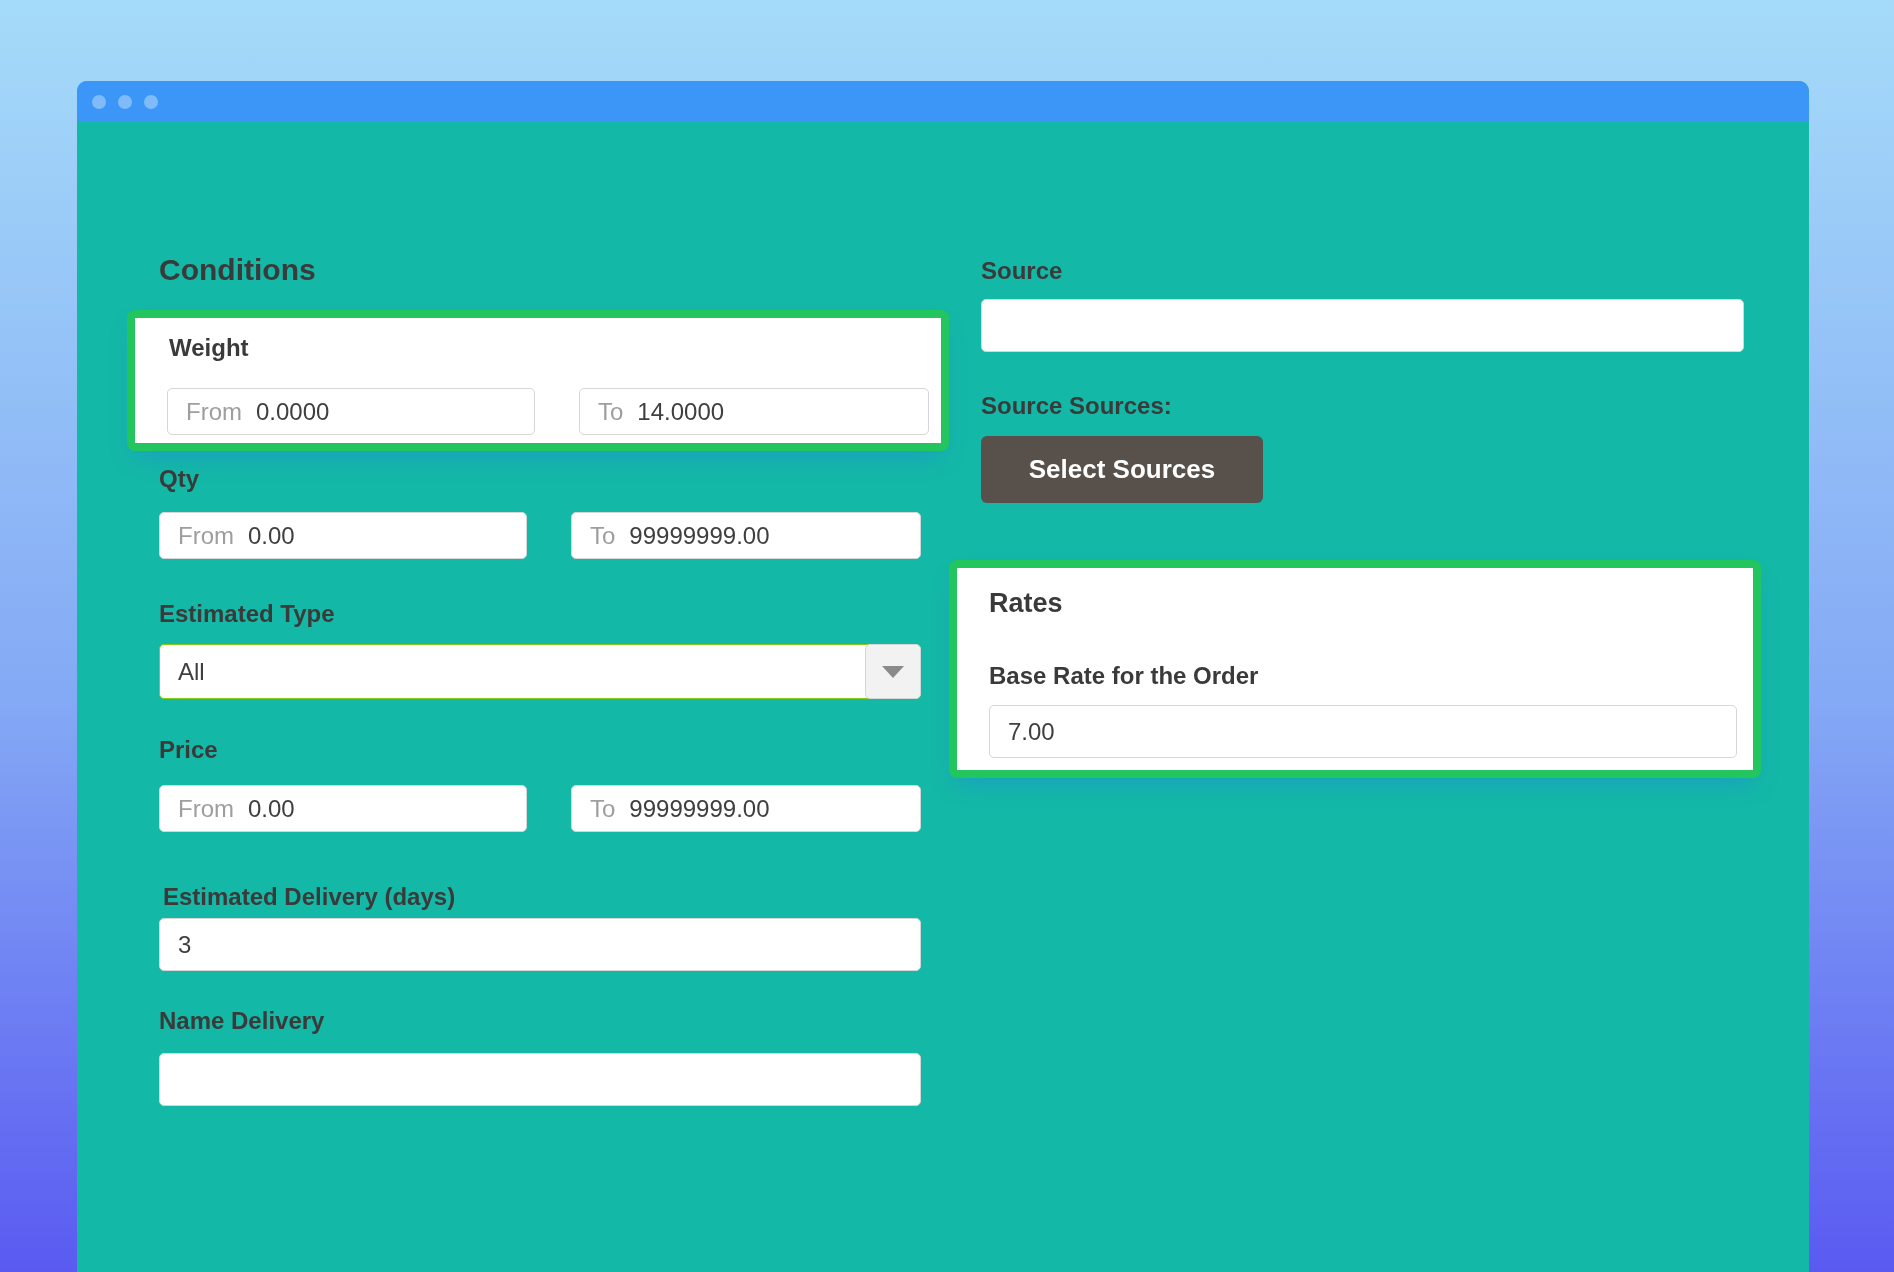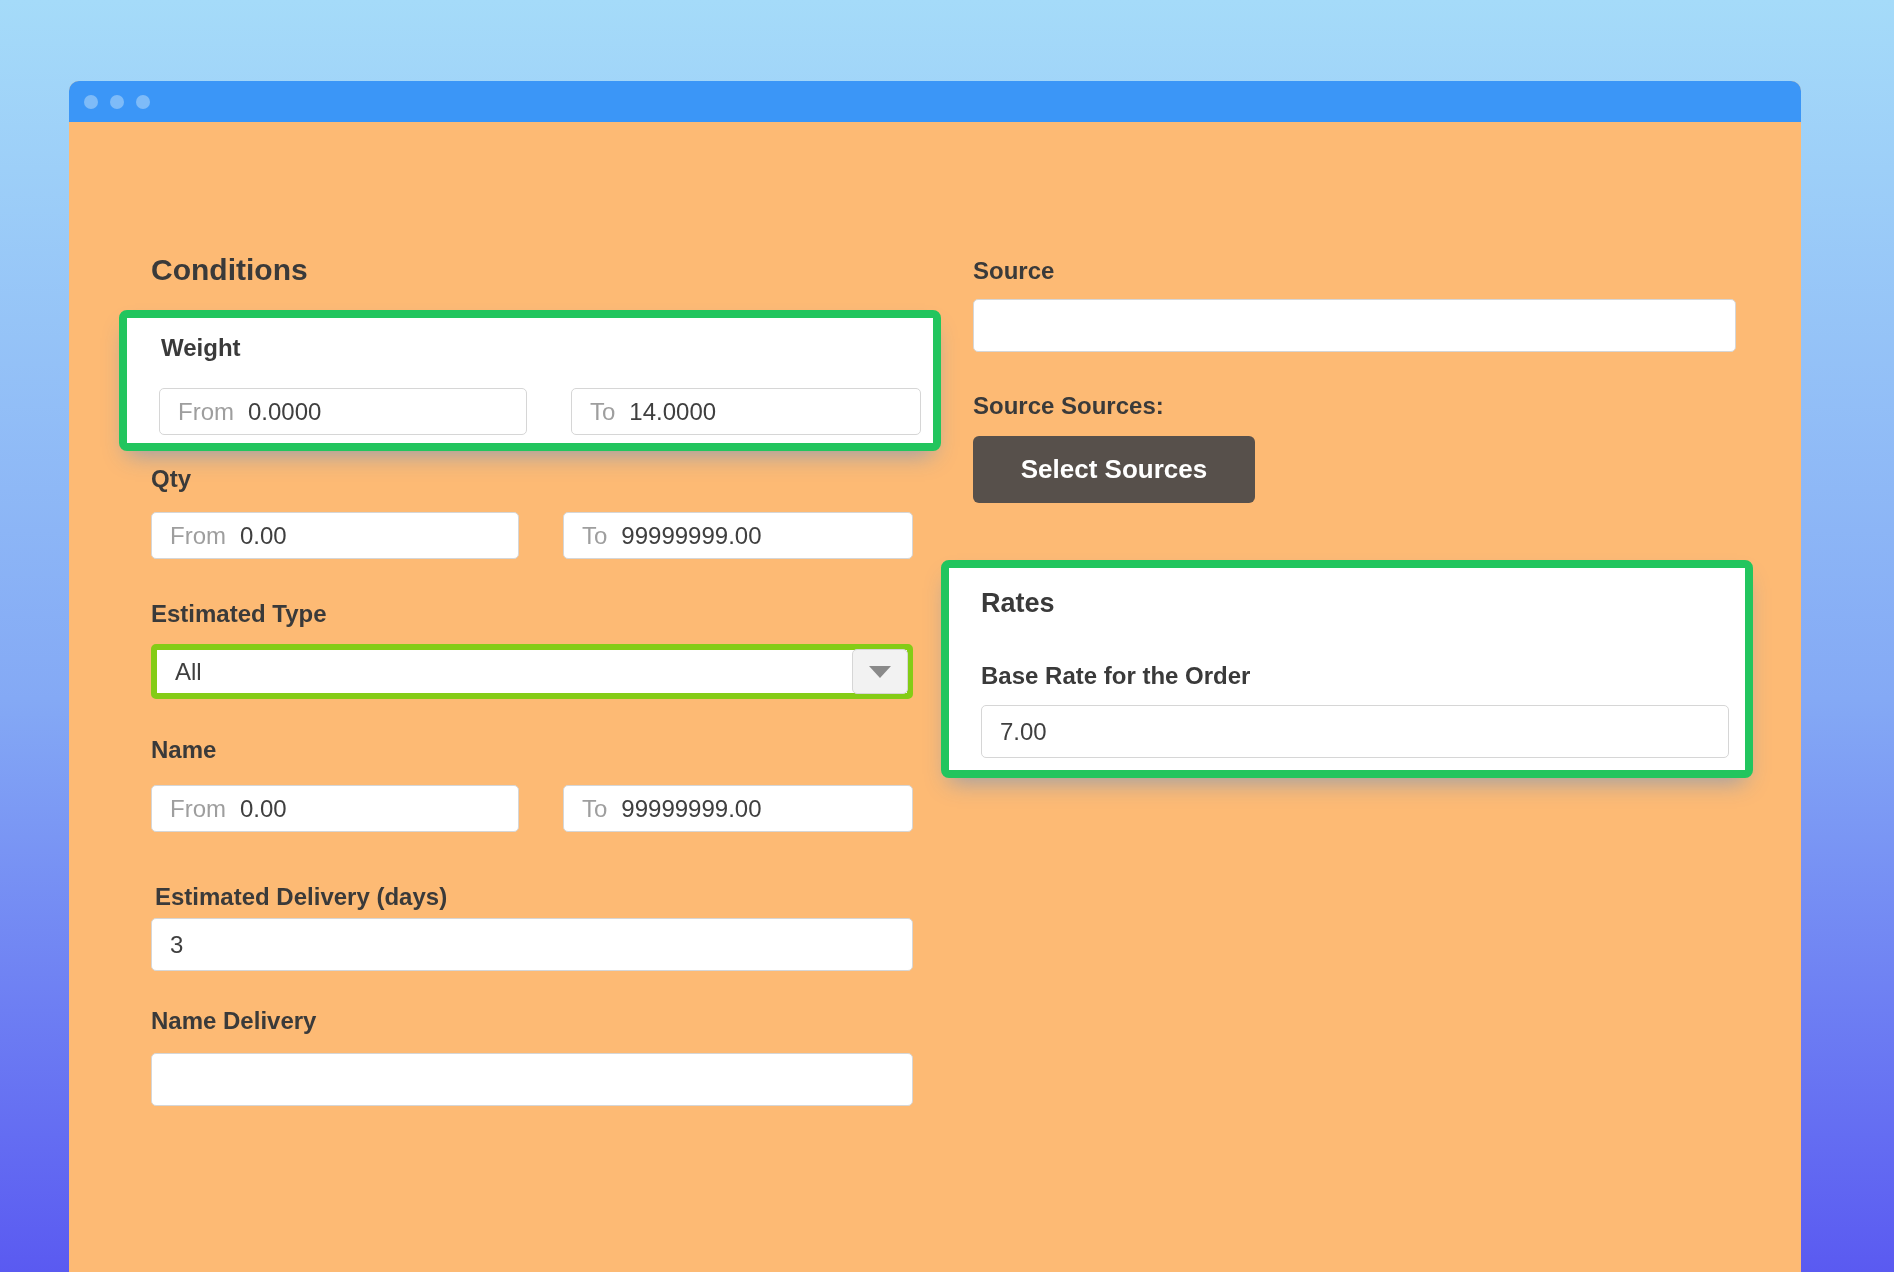--- a/index.html
+++ b/index.html
@@ -3,22 +3,22 @@
 <meta charset="utf-8">
 <style>
   * { margin:0; padding:0; box-sizing:border-box; }
   html,body { width:1894px; height:1272px; overflow:hidden; }
   body {
     font-family:"Liberation Sans","DejaVu Sans",sans-serif;
     background:linear-gradient(180deg,#a5dbf9 0%, #84a9f5 55%, #5a5af1 100%);
     position:relative;
   }
   .window {
-    position:absolute; left:69px; top:81px; width:1732px; height:1191px;
-    background:#fdba74; border-radius:10px 10px 0 0;
+    position:absolute; left:77px; top:81px; width:1732px; height:1191px;
+    background:#14b8a6; border-radius:10px 10px 0 0;
   }
   .titlebar {
     position:absolute; left:0; top:0; width:100%; height:41px;
     background:#3b96f7; border-radius:10px 10px 0 0;
     display:flex; align-items:center; padding-left:15px; gap:12px;
   }
   .dot { width:14px; height:14px; border-radius:50%; background:#7ebbf8; }
   .content { position:absolute; left:0; top:41px; width:100%; height:1150px; }
 
   .heading { position:absolute; font-size:30px; font-weight:700; color:#3a3a3a; }
@@ -34,21 +34,21 @@
     position:absolute; display:flex; align-items:center;
     border:1px solid #d6d6d6; border-radius:5px; background:#fff;
     padding-left:18px; gap:14px;
   }
   .field .prefix { font-size:24px; color:#9e9e9e; flex:none; }
   .field input {
     flex:1 1 auto; min-width:0; border:none; outline:none; background:transparent;
     font-family:inherit; font-size:24px; color:#3f3f3f; height:100%;
   }
   .select-box {
-    position:absolute; border:6px solid #84cc16; border-radius:5px; background:#fff;
+    position:absolute; border:1px solid #84cc16; border-radius:5px; background:#fff;
     display:flex; align-items:center; padding-left:18px; font-size:24px; color:#3f3f3f;
   }
   .select-arrow-btn {
     position:absolute; right:-1px; top:-1px; bottom:-1px; width:56px;
     background:#f2f2f2; border:1px solid #d6d6d6; border-radius:5px;
     display:flex; align-items:center; justify-content:center; cursor:pointer;
   }
   .tri-down {
     width:0; height:0; border-left:11px solid transparent; border-right:11px solid transparent;
     border-top:12px solid #8a8a8a;
@@ -95,21 +95,21 @@
     </div>
 
     <div class="label" style="left:82px; top:478px;">Estimated Type</div>
     <div class="select-box" style="left:82px; top:522px; width:762px; height:55px;">
       <span>All</span>
       <div class="select-arrow-btn">
         <div class="tri-down"></div>
       </div>
     </div>
 
-    <div class="label" style="left:82px; top:614px;">Name</div>
+    <div class="label" style="left:82px; top:614px;">Price</div>
     <div class="field" style="left:82px; top:663px; width:368px; height:47px;">
       <span class="prefix">From</span>
       <input type="text" value="0.00" style="">
     </div>
     <div class="field" style="left:494px; top:663px; width:350px; height:47px;">
       <span class="prefix">To</span>
       <input type="text" value="99999999.00" style="">
     </div>
 
     <div class="label" style="left:86px; top:749px;margin-top:12px;">Estimated Delivery (days)</div>

